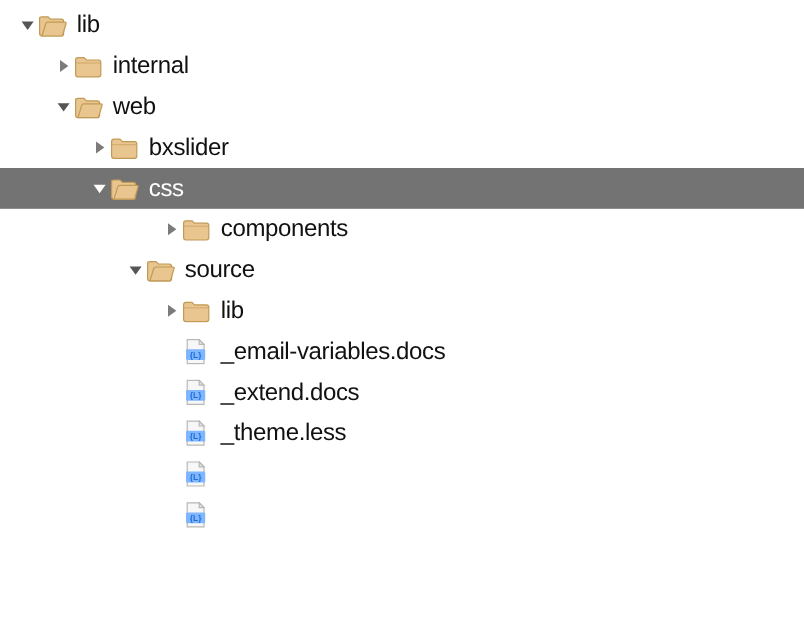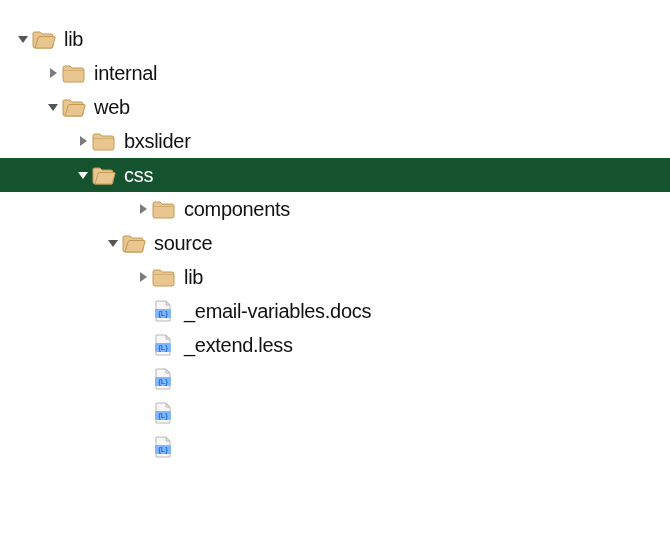--- a/index.html
+++ b/index.html
@@ -5,30 +5,30 @@
   * { margin: 0; padding: 0; box-sizing: border-box; }
   body {
     font-family: "Helvetica Neue", "Lucida Grande", Arial, sans-serif;
     font-size: 20px;
     background: #fff;
     width: 670px;
     height: 536px;
     overflow: hidden;
     line-height: 1;
   }
-  .tree { padding-top: 22px; text-align: right; }
+  .tree { padding-top: 4px; text-align: right; }
   .row {
     display: flex;
     align-items: center;
     height: 34px;
     white-space: nowrap;
     cursor: default;
   }
   .row.selected {
-    background: #14532d;
+    background: #737373;
     color: #fff;
   }
   .indent { flex: 0 0 auto; }
   .disclosure {
     width: 18px;
     flex: 0 0 18px;
     display: flex;
     align-items: center;
     justify-content: center;
   }
@@ -194,33 +194,34 @@
       <span class="indent" style="width: 134px;"></span>
       <span class="disclosure"></span>
       <span class="icon">
         <svg width="22" height="22" viewBox="0 0 22 22">
           <path d="M4 1 L14 1 L18 5 L18 21 L4 21 Z" fill="#f7f7f7" stroke="#b8b8b8" stroke-width="1"></path>
           <path d="M14 1 L14 5 L18 5 Z" fill="#e2e2e2" stroke="#b8b8b8" stroke-width="1"></path>
           <rect x="3" y="9" width="16" height="9" rx="1" fill="#7fb6ff"></rect>
           <text x="11" y="16" text-anchor="middle" font-size="7" font-family="Arial" font-weight="bold" fill="#1f6fd6">{L}</text>
         </svg>
       </span>
-      <span class="label">_extend.less</span>
-    </div>
-    <div class="row">
-      <span class="indent" style="width: 134px;"></span>
-      <span class="disclosure"></span>
-      <span class="icon">
-        <svg width="22" height="22" viewBox="0 0 22 22">
-          <path d="M4 1 L14 1 L18 5 L18 21 L4 21 Z" fill="#f7f7f7" stroke="#b8b8b8" stroke-width="1"></path>
-          <path d="M14 1 L14 5 L18 5 Z" fill="#e2e2e2" stroke="#b8b8b8" stroke-width="1"></path>
-          <rect x="3" y="9" width="16" height="9" rx="1" fill="#7fb6ff"></rect>
-          <text x="11" y="16" text-anchor="middle" font-size="7" font-family="Arial" font-weight="bold" fill="#1f6fd6">{L}</text>
-        </svg>
-      </span>
+      <span class="label">_extend.docs</span>
+    </div>
+    <div class="row">
+      <span class="indent" style="width: 134px;"></span>
+      <span class="disclosure"></span>
+      <span class="icon">
+        <svg width="22" height="22" viewBox="0 0 22 22">
+          <path d="M4 1 L14 1 L18 5 L18 21 L4 21 Z" fill="#f7f7f7" stroke="#b8b8b8" stroke-width="1"></path>
+          <path d="M14 1 L14 5 L18 5 Z" fill="#e2e2e2" stroke="#b8b8b8" stroke-width="1"></path>
+          <rect x="3" y="9" width="16" height="9" rx="1" fill="#7fb6ff"></rect>
+          <text x="11" y="16" text-anchor="middle" font-size="7" font-family="Arial" font-weight="bold" fill="#1f6fd6">{L}</text>
+        </svg>
+      </span>
+      <span class="label">_theme.less</span>
     </div>
     <div class="row">
       <span class="indent" style="width: 134px;"></span>
       <span class="disclosure"></span>
       <span class="icon">
         <svg width="22" height="22" viewBox="0 0 22 22">
           <path d="M4 1 L14 1 L18 5 L18 21 L4 21 Z" fill="#f7f7f7" stroke="#b8b8b8" stroke-width="1"></path>
           <path d="M14 1 L14 5 L18 5 Z" fill="#e2e2e2" stroke="#b8b8b8" stroke-width="1"></path>
           <rect x="3" y="9" width="16" height="9" rx="1" fill="#7fb6ff"></rect>
           <text x="11" y="16" text-anchor="middle" font-size="7" font-family="Arial" font-weight="bold" fill="#1f6fd6">{L}</text>

